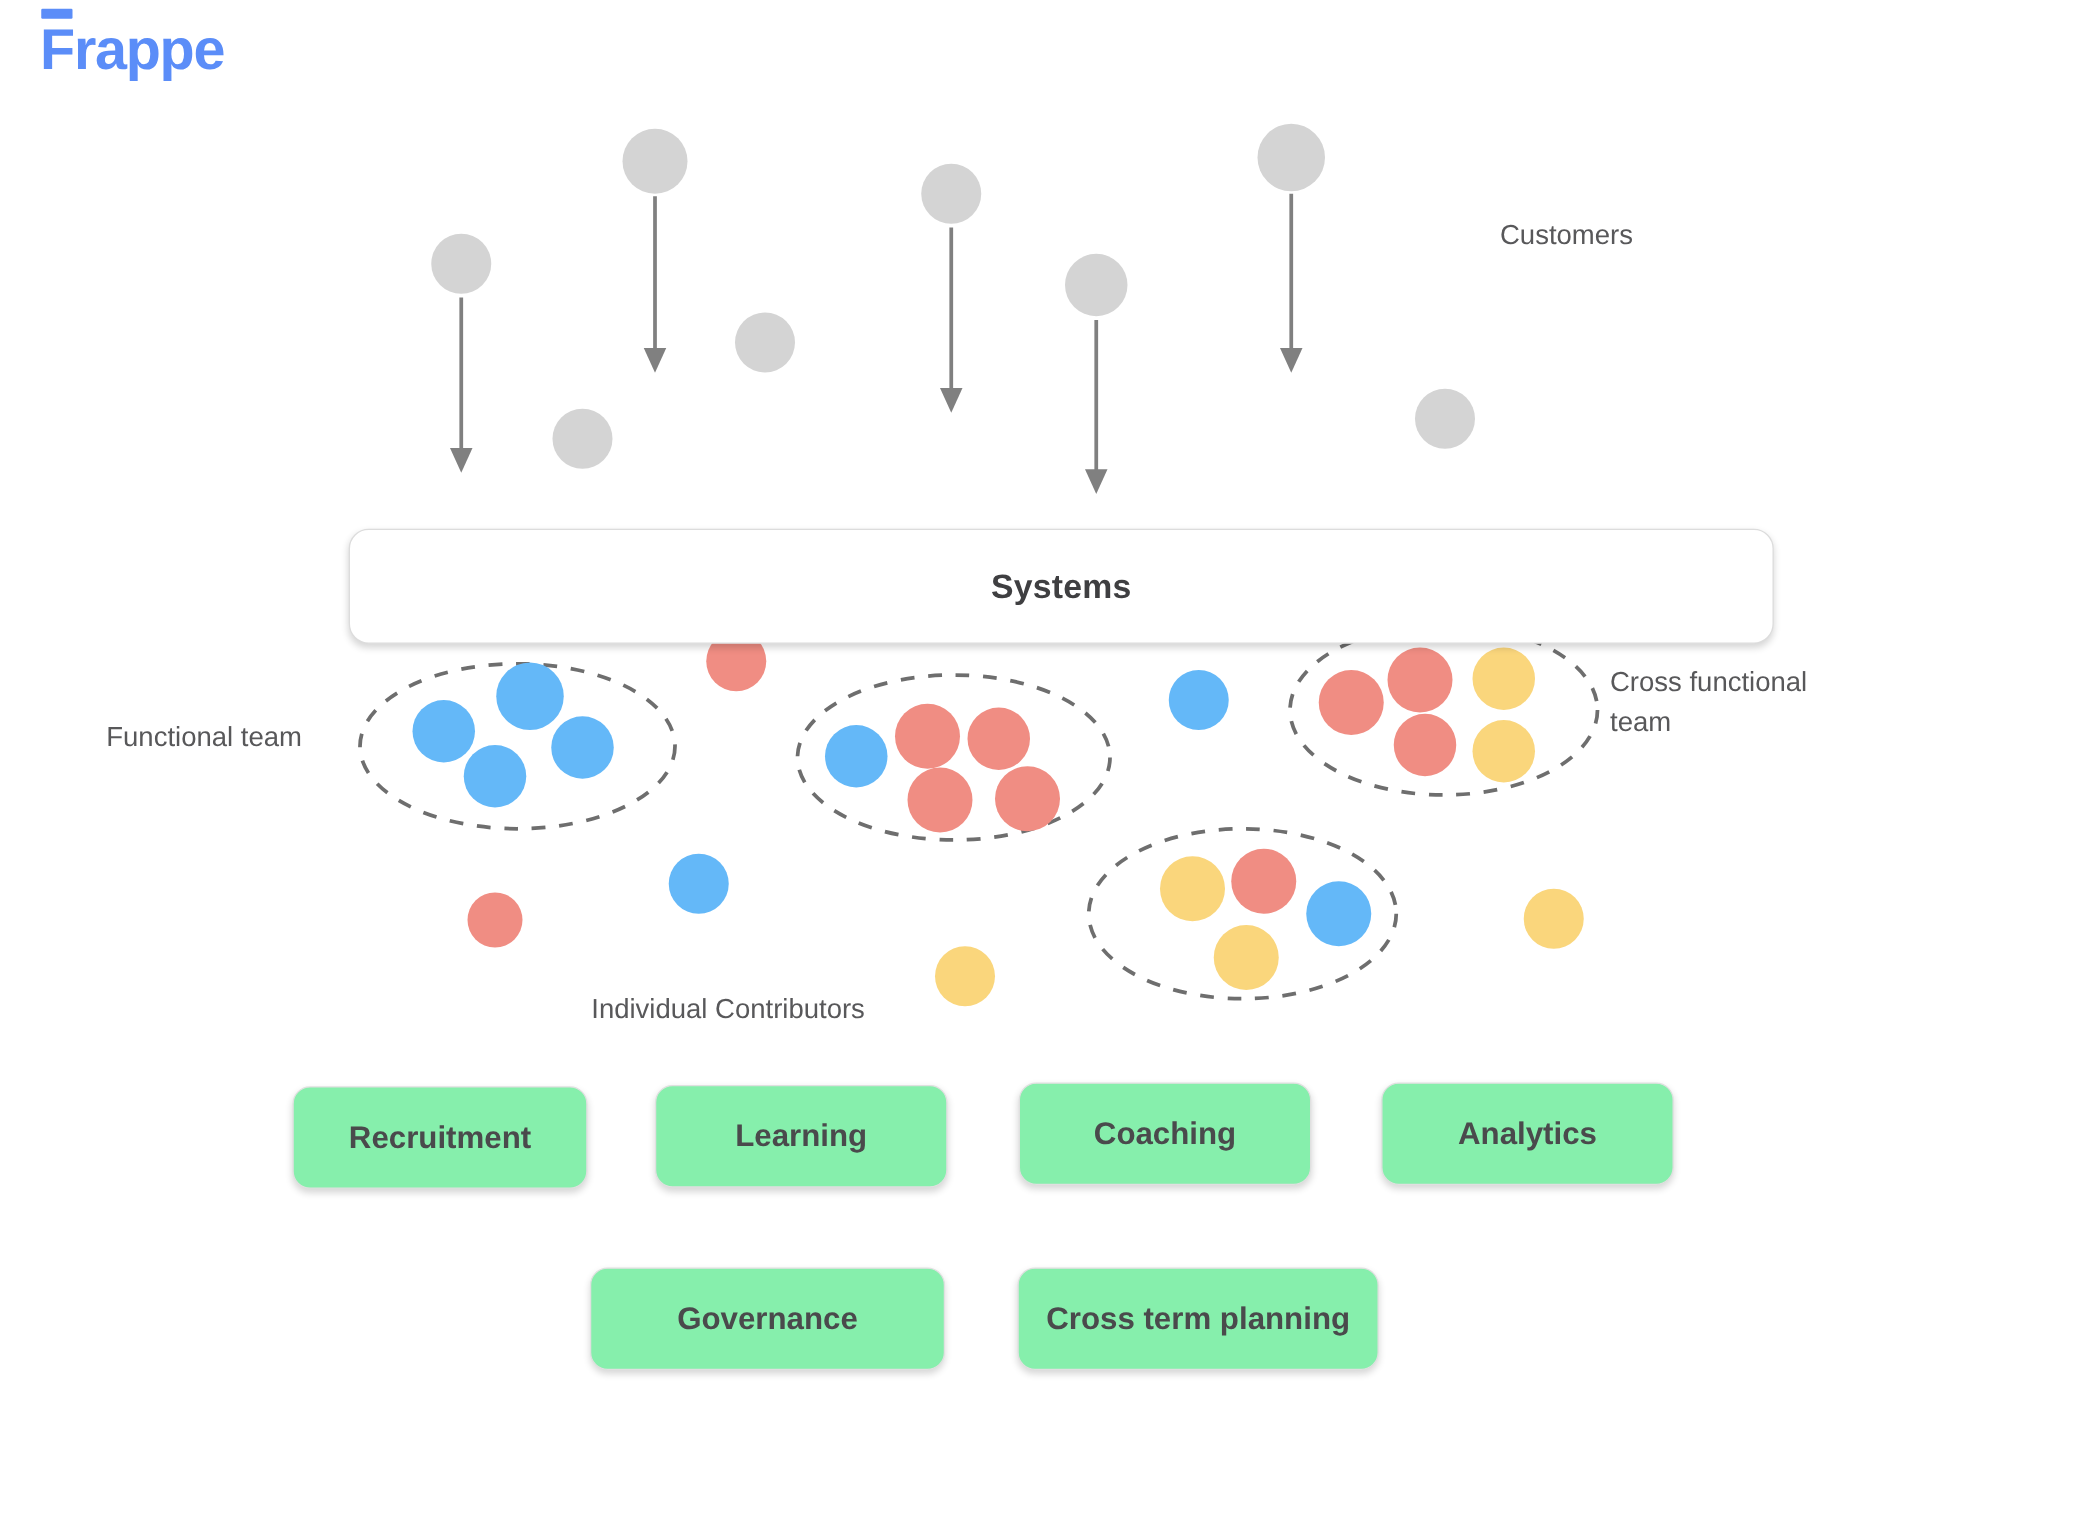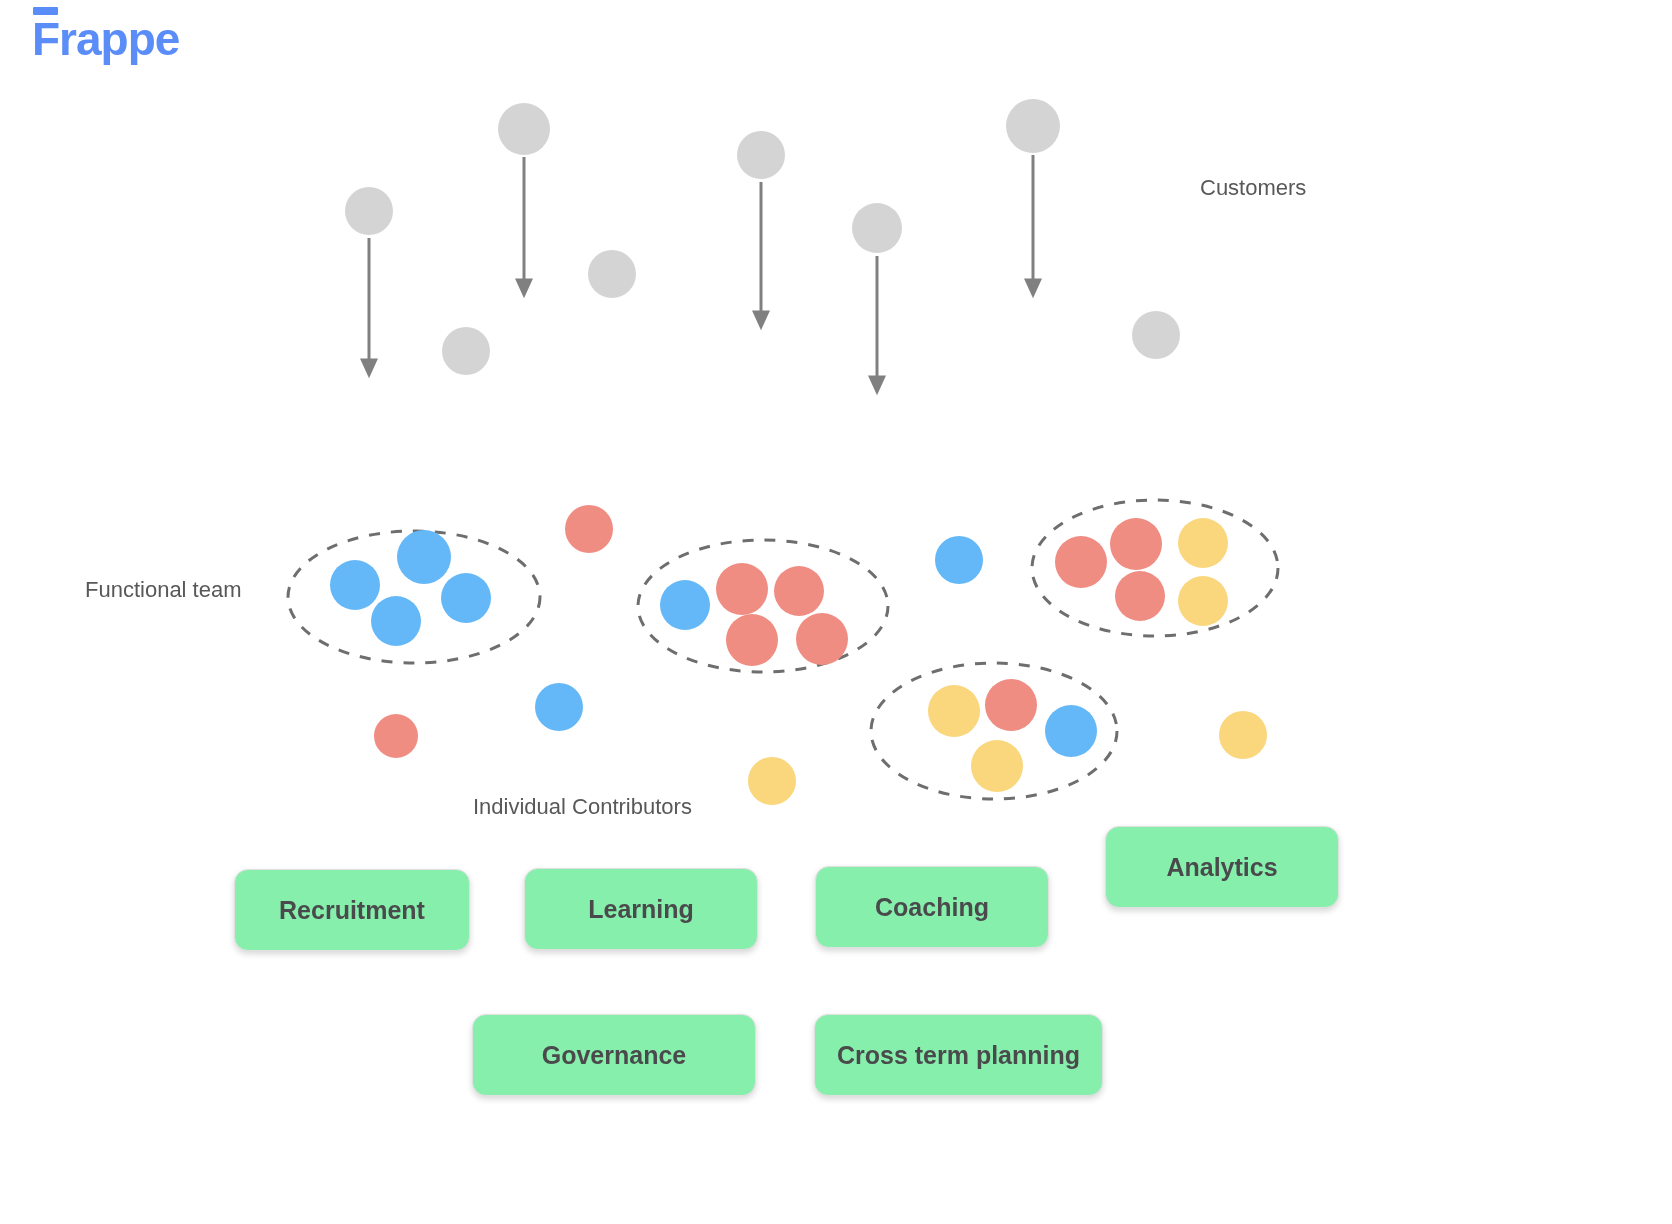--- a/index.html
+++ b/index.html
@@ -182,26 +182,31 @@
       <div class="dot blue" style="left: 535px; top: 683px; width: 48px; height: 48px;"></div>
       <div class="dot red" style="left: 374px; top: 714px; width: 44px; height: 44px;"></div>
       <div class="dot yellow" style="left: 748px; top: 757px; width: 48px; height: 48px;"></div>
       <div class="dot yellow" style="left: 1219px; top: 711px; width: 48px; height: 48px;"></div>
     </div>
 
   <div class="label" style="left:1200px; top:172px;">Customers</div>
 
   <div class="label" style="left:85px; top:574px;">Functional team</div>
 
+  <div class="label" style="left:1288px; top:530px; width:210px;">Cross functional
+team</div>
 
   <div class="label" style="left:473px; top:767px;margin-top:24px;">Individual Contributors</div>
 
+  <div class="systems-bar">
+    <span class="systems-title">Systems</span>
+  </div>
 
   <div id="pill-layer">
       <div class="pill" style="left: 234px; top: 869px; width: 236px; height: 82px;">Recruitment</div>
       <div class="pill" style="left: 524px; top: 868px; width: 234px; height: 82px;">Learning</div>
       <div class="pill" style="left: 815px; top: 866px; width: 234px; height: 82px;">Coaching</div>
-      <div class="pill" style="left: 1105px; top: 826px; width: 234px; height: 82px;">Analytics</div>
+      <div class="pill" style="left: 1105px; top: 866px; width: 234px; height: 82px;">Analytics</div>
       <div class="pill" style="left: 472px; top: 1014px; width: 284px; height: 82px; text-align: right;">Governance</div>
       <div class="pill" style="left: 814px; top: 1014px; width: 289px; height: 82px;">Cross term planning</div>
     </div>
 
 </div>
 
 </body></html>

